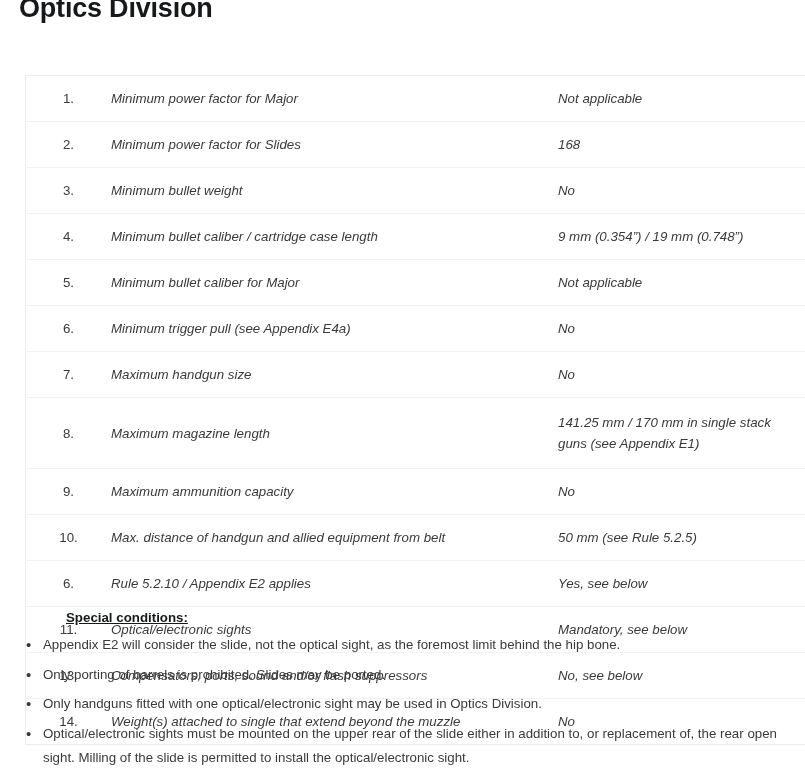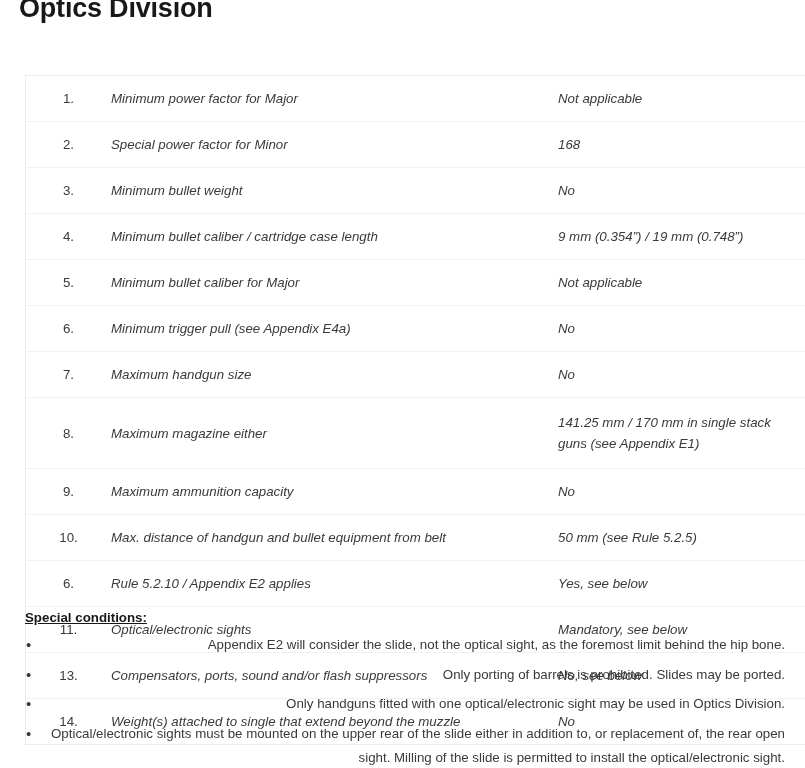--- a/index.html
+++ b/index.html
@@ -88,20 +88,21 @@
     width: 760px;
   }
   .special-heading {
     margin: 0 0 6px 0;
     font-size: 13.3px;
     line-height: 18px;
     font-weight: bold;
     color: #16181a;
     text-decoration: underline;
     display: inline-block;
+    padding-left: 41px;
   }
   .special-list {
     margin: 0;
     padding: 0;
     list-style: none;
   }
   .special-list li {
     position: relative;
     padding-left: 18px;
     margin-bottom: 5px;
@@ -110,21 +111,21 @@
     color: #3a3a3a;
   }
   .special-list li .bullet {
     position: absolute;
     left: 1px;
     top: 0;
     font-size: 15px;
     line-height: 24.5px;
     color: #3a3a3a;
   }
-  .special-list li .li-text { display: block; text-align: right; }
+  .special-list li .li-text { display: block; }
 </style>
 </head>
 <body>
 
 <div class="page">
 
   <h1 class="page-title">Optics Division</h1>
 
   <table class="spec-table">
     <tbody>
@@ -137,21 +138,21 @@
           </td>
           <td class="col-val">
             <span class="cell-text">Not applicable</span>
           </td>
         </tr>
         <tr>
           <td class="col-num">
             <span class="cell-num">2.</span>
           </td>
           <td class="col-desc">
-            <span class="cell-text">Special power factor for Minor</span>
+            <span class="cell-text">Minimum power factor for Slides</span>
           </td>
           <td class="col-val">
             <span class="cell-text">168</span>
           </td>
         </tr>
         <tr>
           <td class="col-num">
             <span class="cell-num">3.</span>
           </td>
           <td class="col-desc">
@@ -203,21 +204,21 @@
           </td>
           <td class="col-val">
             <span class="cell-text">No</span>
           </td>
         </tr>
         <tr class="tall">
           <td class="col-num">
             <span class="cell-num">8.</span>
           </td>
           <td class="col-desc">
-            <span class="cell-text">Maximum magazine either</span>
+            <span class="cell-text">Maximum magazine length</span>
           </td>
           <td class="col-val">
             <span class="cell-text">141.25 mm / 170 mm in single stack guns (see Appendix E1)</span>
           </td>
         </tr>
         <tr>
           <td class="col-num">
             <span class="cell-num">9.</span>
           </td>
           <td class="col-desc">
@@ -225,21 +226,21 @@
           </td>
           <td class="col-val">
             <span class="cell-text">No</span>
           </td>
         </tr>
         <tr>
           <td class="col-num">
             <span class="cell-num">10.</span>
           </td>
           <td class="col-desc">
-            <span class="cell-text">Max. distance of handgun and bullet equipment from belt</span>
+            <span class="cell-text">Max. distance of handgun and allied equipment from belt</span>
           </td>
           <td class="col-val">
             <span class="cell-text">50 mm (see Rule 5.2.5)</span>
           </td>
         </tr>
         <tr>
           <td class="col-num">
             <span class="cell-num">6.</span>
           </td>
           <td class="col-desc">

